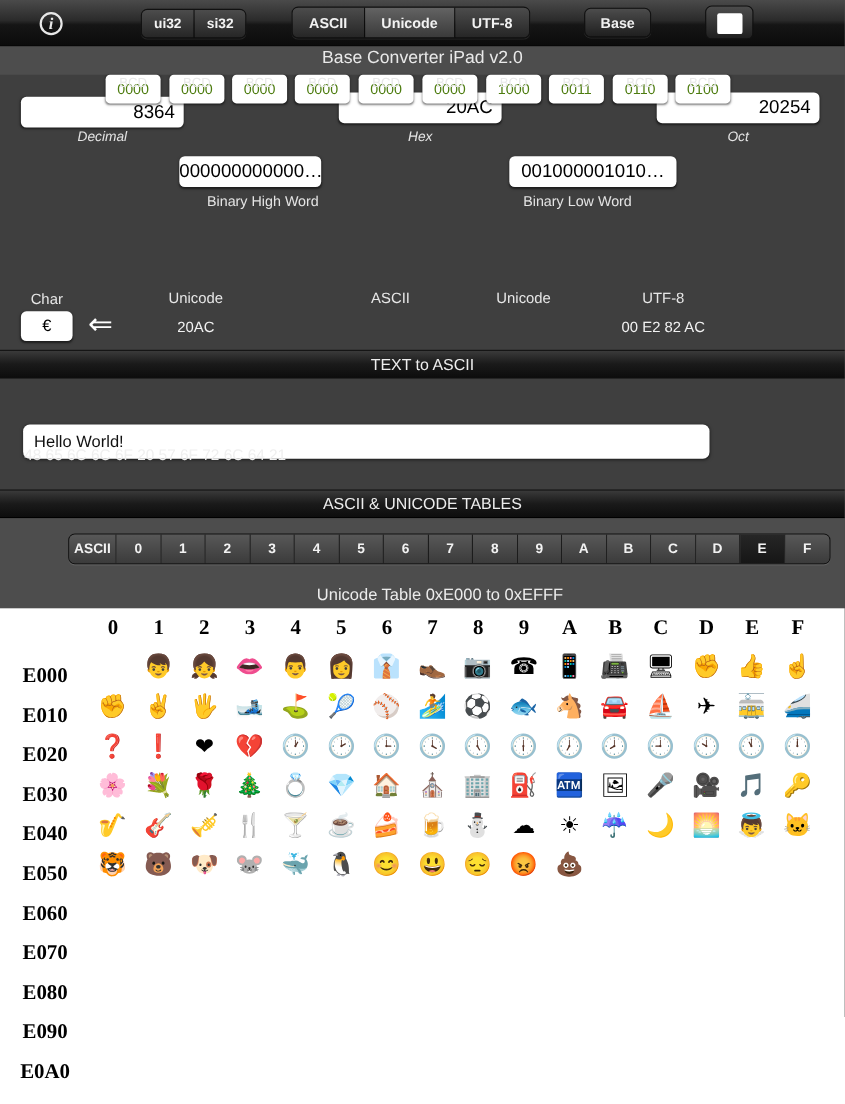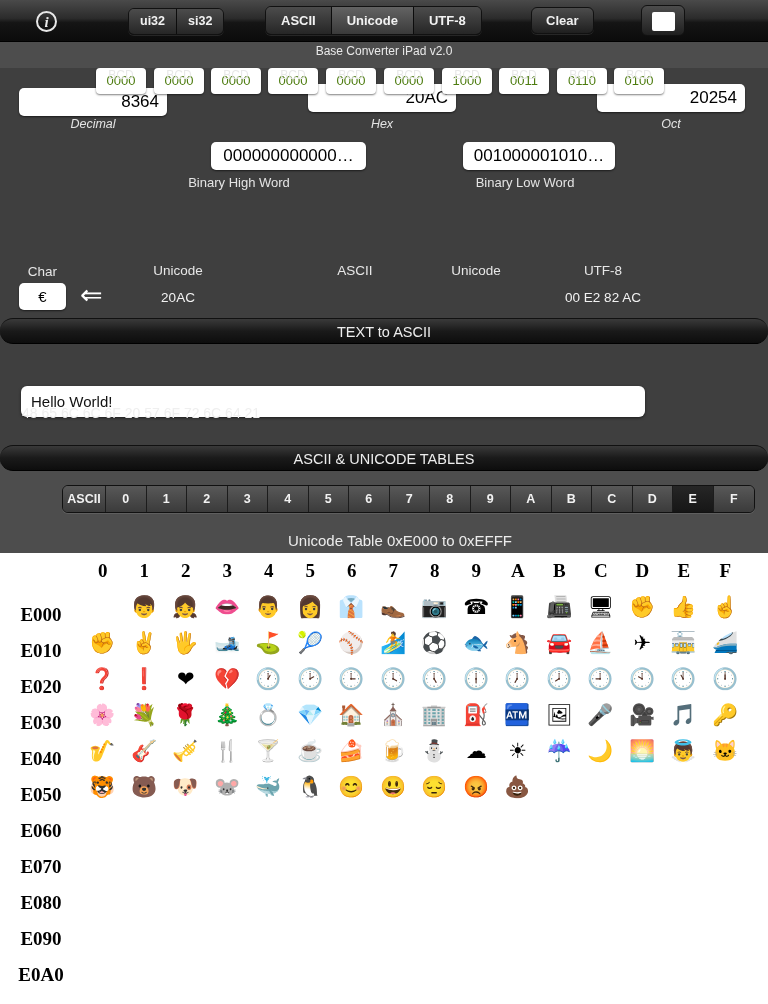--- a/index.html
+++ b/index.html
@@ -58,21 +58,21 @@
   }
   .share-glyph:after {
     content: ""; position: absolute; left: 5px; top: 4px;
     width: 0; height: 0;
     border-left: 9px solid #fff; border-top: 6px solid transparent;
     border-bottom: 6px solid transparent;
     transform: translate(8px,-2px);
   }
   .app-title {
     position: absolute; top: 44px; width: 768px; text-align: center;
-    font-size: 12px; color: #e9e9e9;
+    font-size: 16px; color: #e9e9e9;
   }
 
   
   .panel { position: absolute; left: 0; top: 68px; width: 768px; height: 396px;
            background: #3f3f3f; }
 
   .num-field {
     position: absolute; height: 28px; background: #fff; border-radius: 5px;
     color: #000; font-size: 17px; text-align: right; line-height: 28px;
     padding-right: 8px; box-shadow: 0 1px 2px rgba(0,0,0,0.55);
@@ -108,21 +108,21 @@
     position: absolute; font-size: 13.5px; color: #e7e7e7; text-align: center;
   }
   .col-val {
     position: absolute; font-size: 13.5px; color: #f2f2f2; text-align: center;
   }
 
   .banner {
     position: absolute; left: 0; width: 768px; height: 26px;
     background: linear-gradient(to bottom, #3a3a3a 0%, #1a1a1a 50%, #0d0d0d 100%);
     color: #ededed; font-size: 14.5px; text-align: center; line-height: 26px;
-    border-top: 1px solid #111; border-bottom: 1px solid #000; border-radius: 13px;
+    border-top: 1px solid #111; border-bottom: 1px solid #000;
   }
   #banner-text-ascii { top: 318px; }
   #banner-tables { top: 445px; }
 
   .text-input {
     position: absolute; left: 21px; top: 350px; width: 624px; height: 31px;
     background: #fff; border-radius: 6px; color: #111; font-size: 15px;
     line-height: 31px; padding-left: 10px;
     box-shadow: 0 1px 3px rgba(0,0,0,0.55);
     margin-top: 36px;
@@ -184,41 +184,41 @@
       <div class="s">ui32</div>
       <div class="s">si32</div>
     </div>
 
     <div class="seg" id="seg-enc">
       <div class="s">ASCII</div>
       <div class="s sel">Unicode</div>
       <div class="s">UTF-8</div>
     </div>
 
-    <div class="tb-btn" id="clear-btn">Clear</div>
+    <div class="tb-btn" id="clear-btn">Base</div>
 
     <div id="share-btn">
       <div class="share-glyph"></div>
     </div>
   </div>
 
   <div class="app-title">Base Converter iPad v2.0</div>
 
   <div class="panel">
 
     <div class="num-field" style="left:19px;  top:20px; width:148px;">8364</div>
     <div class="fld-label" style="left:19px;  top:49px; width:148px;">Decimal</div>
 
     <div class="num-field" style="left:308px; top:16px; width:148px;">20AC</div>
     <div class="fld-label" style="left:308px; top:49px; width:148px;">Hex</div>
 
     <div class="num-field" style="left:597px; top:16px; width:148px;">20254</div>
     <div class="fld-label" style="left:597px; top:49px; width:148px;">Oct</div>
 
-    <div class="num-field" style="left:163px; top:74px; width:155px; text-align:center; padding-right:0;margin-left:48px;">000000000000…</div>
+    <div class="num-field" style="left:163px; top:74px; width:129px; text-align:center; padding-right:0;">000000000000…</div>
     <div class="fld-label plain" style="left:163px; top:107px; width:152px;">Binary High Word</div>
 
     <div class="num-field" style="left:449px; top:74px; width:152px; text-align:center; padding-right:0;margin-left:14px;">001000001010…</div>
     <div class="fld-label plain" style="left:449px; top:107px; width:152px;">Binary Low Word</div>
 
     <div class="bcd-box" style="left:96px;">0000</div>
     <div class="bcd-box" style="left:154px;">0000</div>
     <div class="bcd-box" style="left:211px;">0000</div>
     <div class="bcd-box" style="left:268px;">0000</div>
     <div class="bcd-box" style="left:326px;">0000</div>

